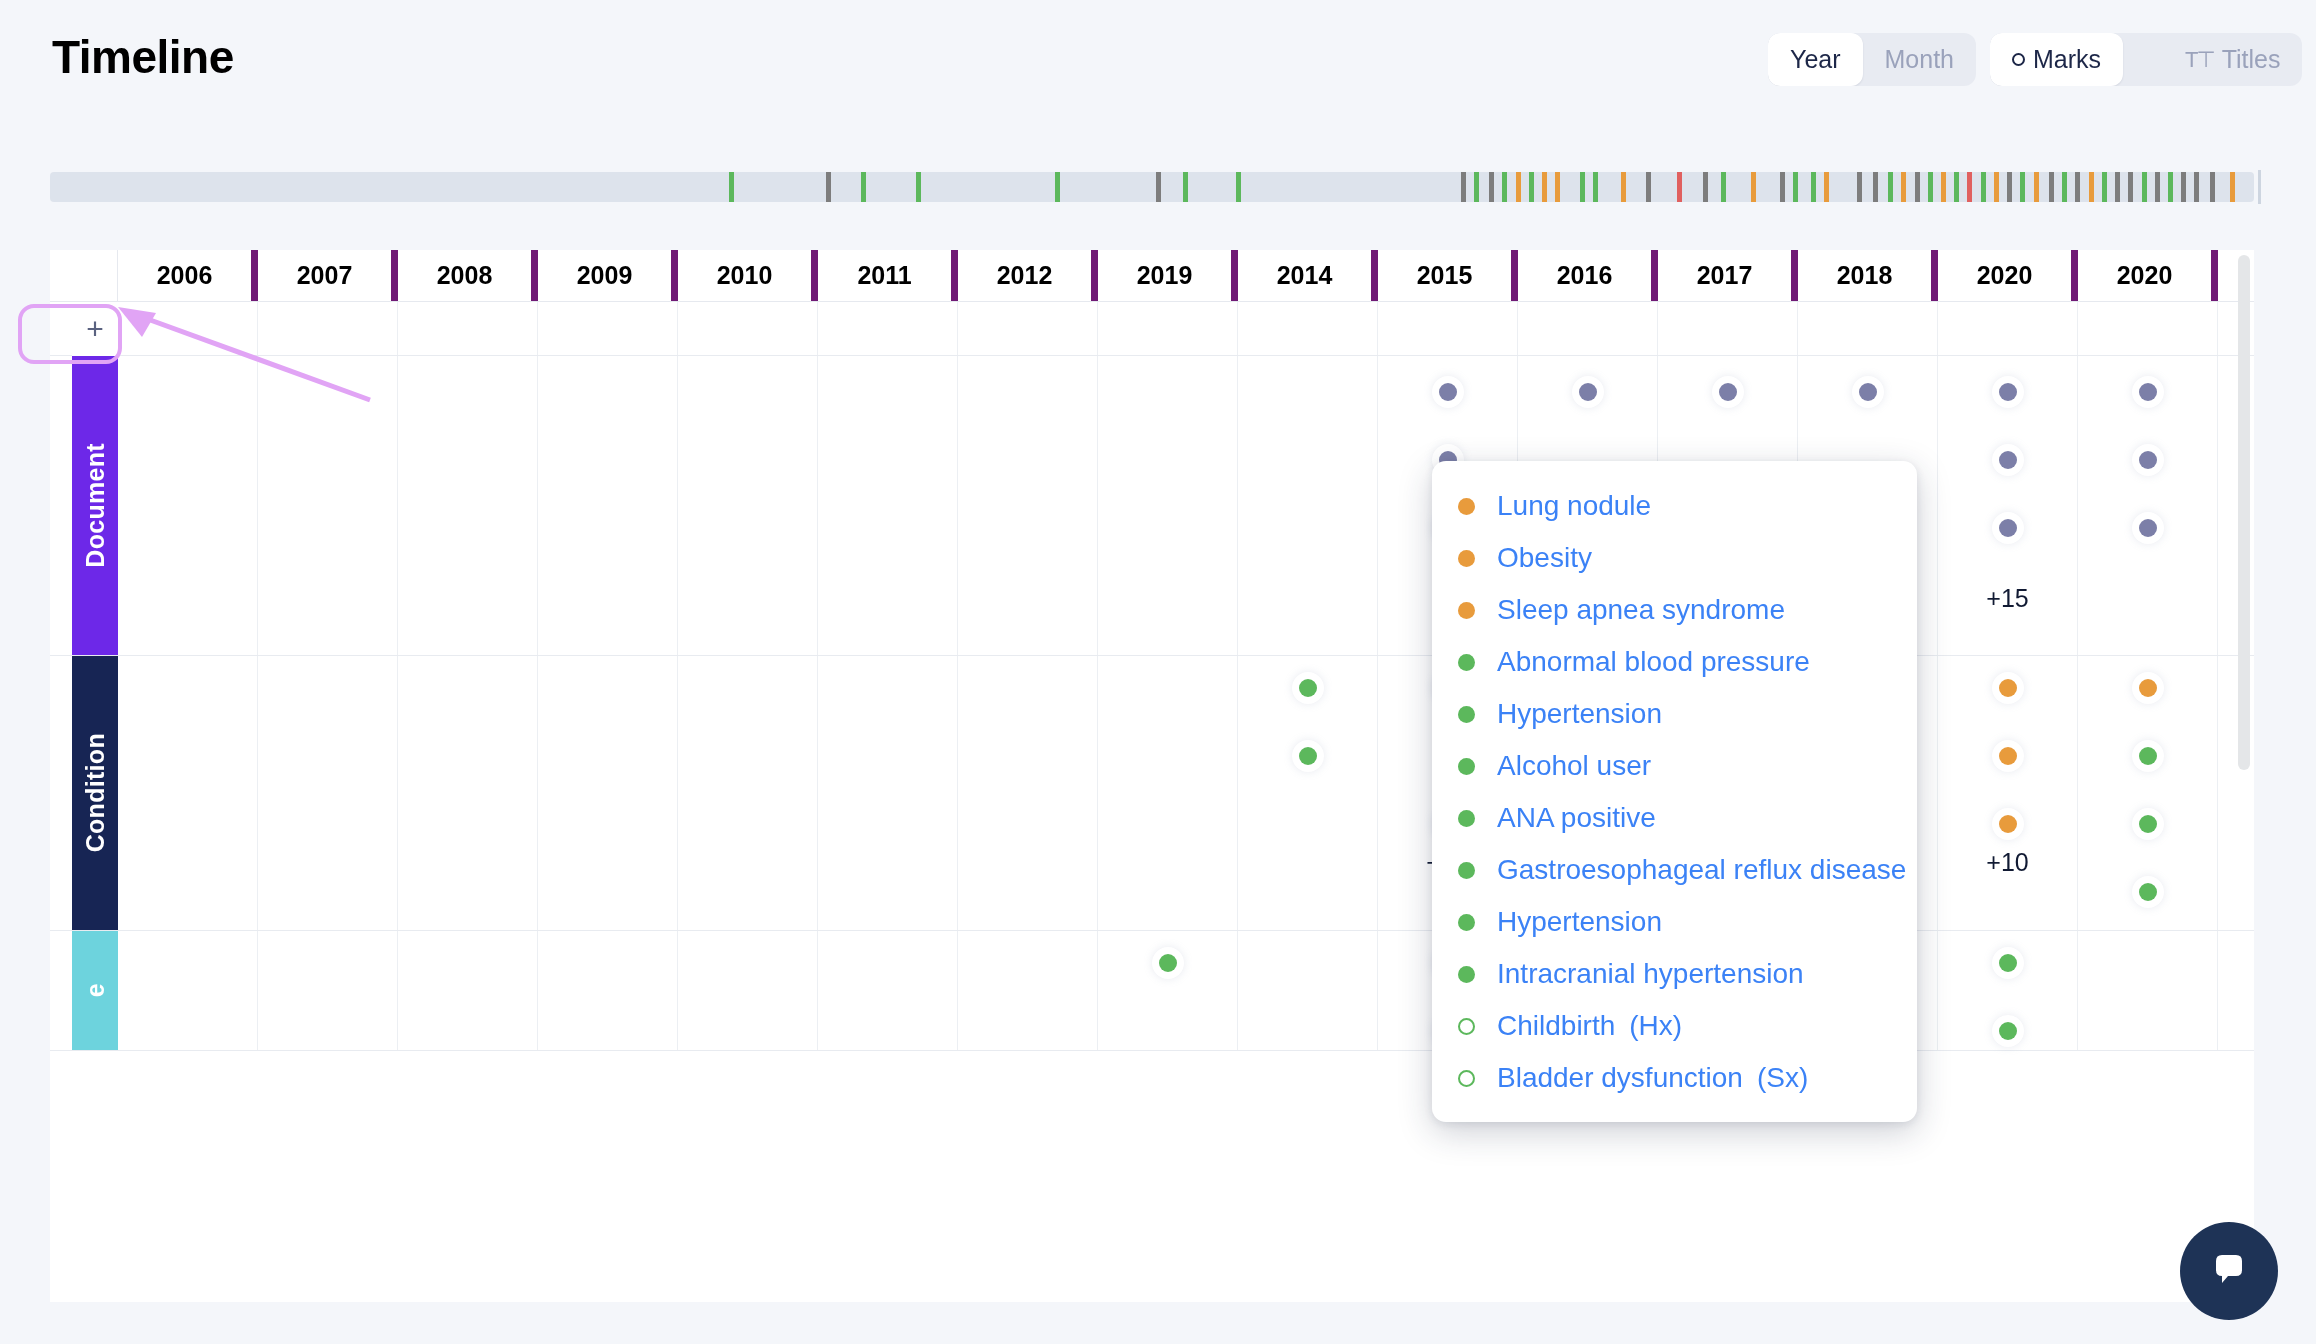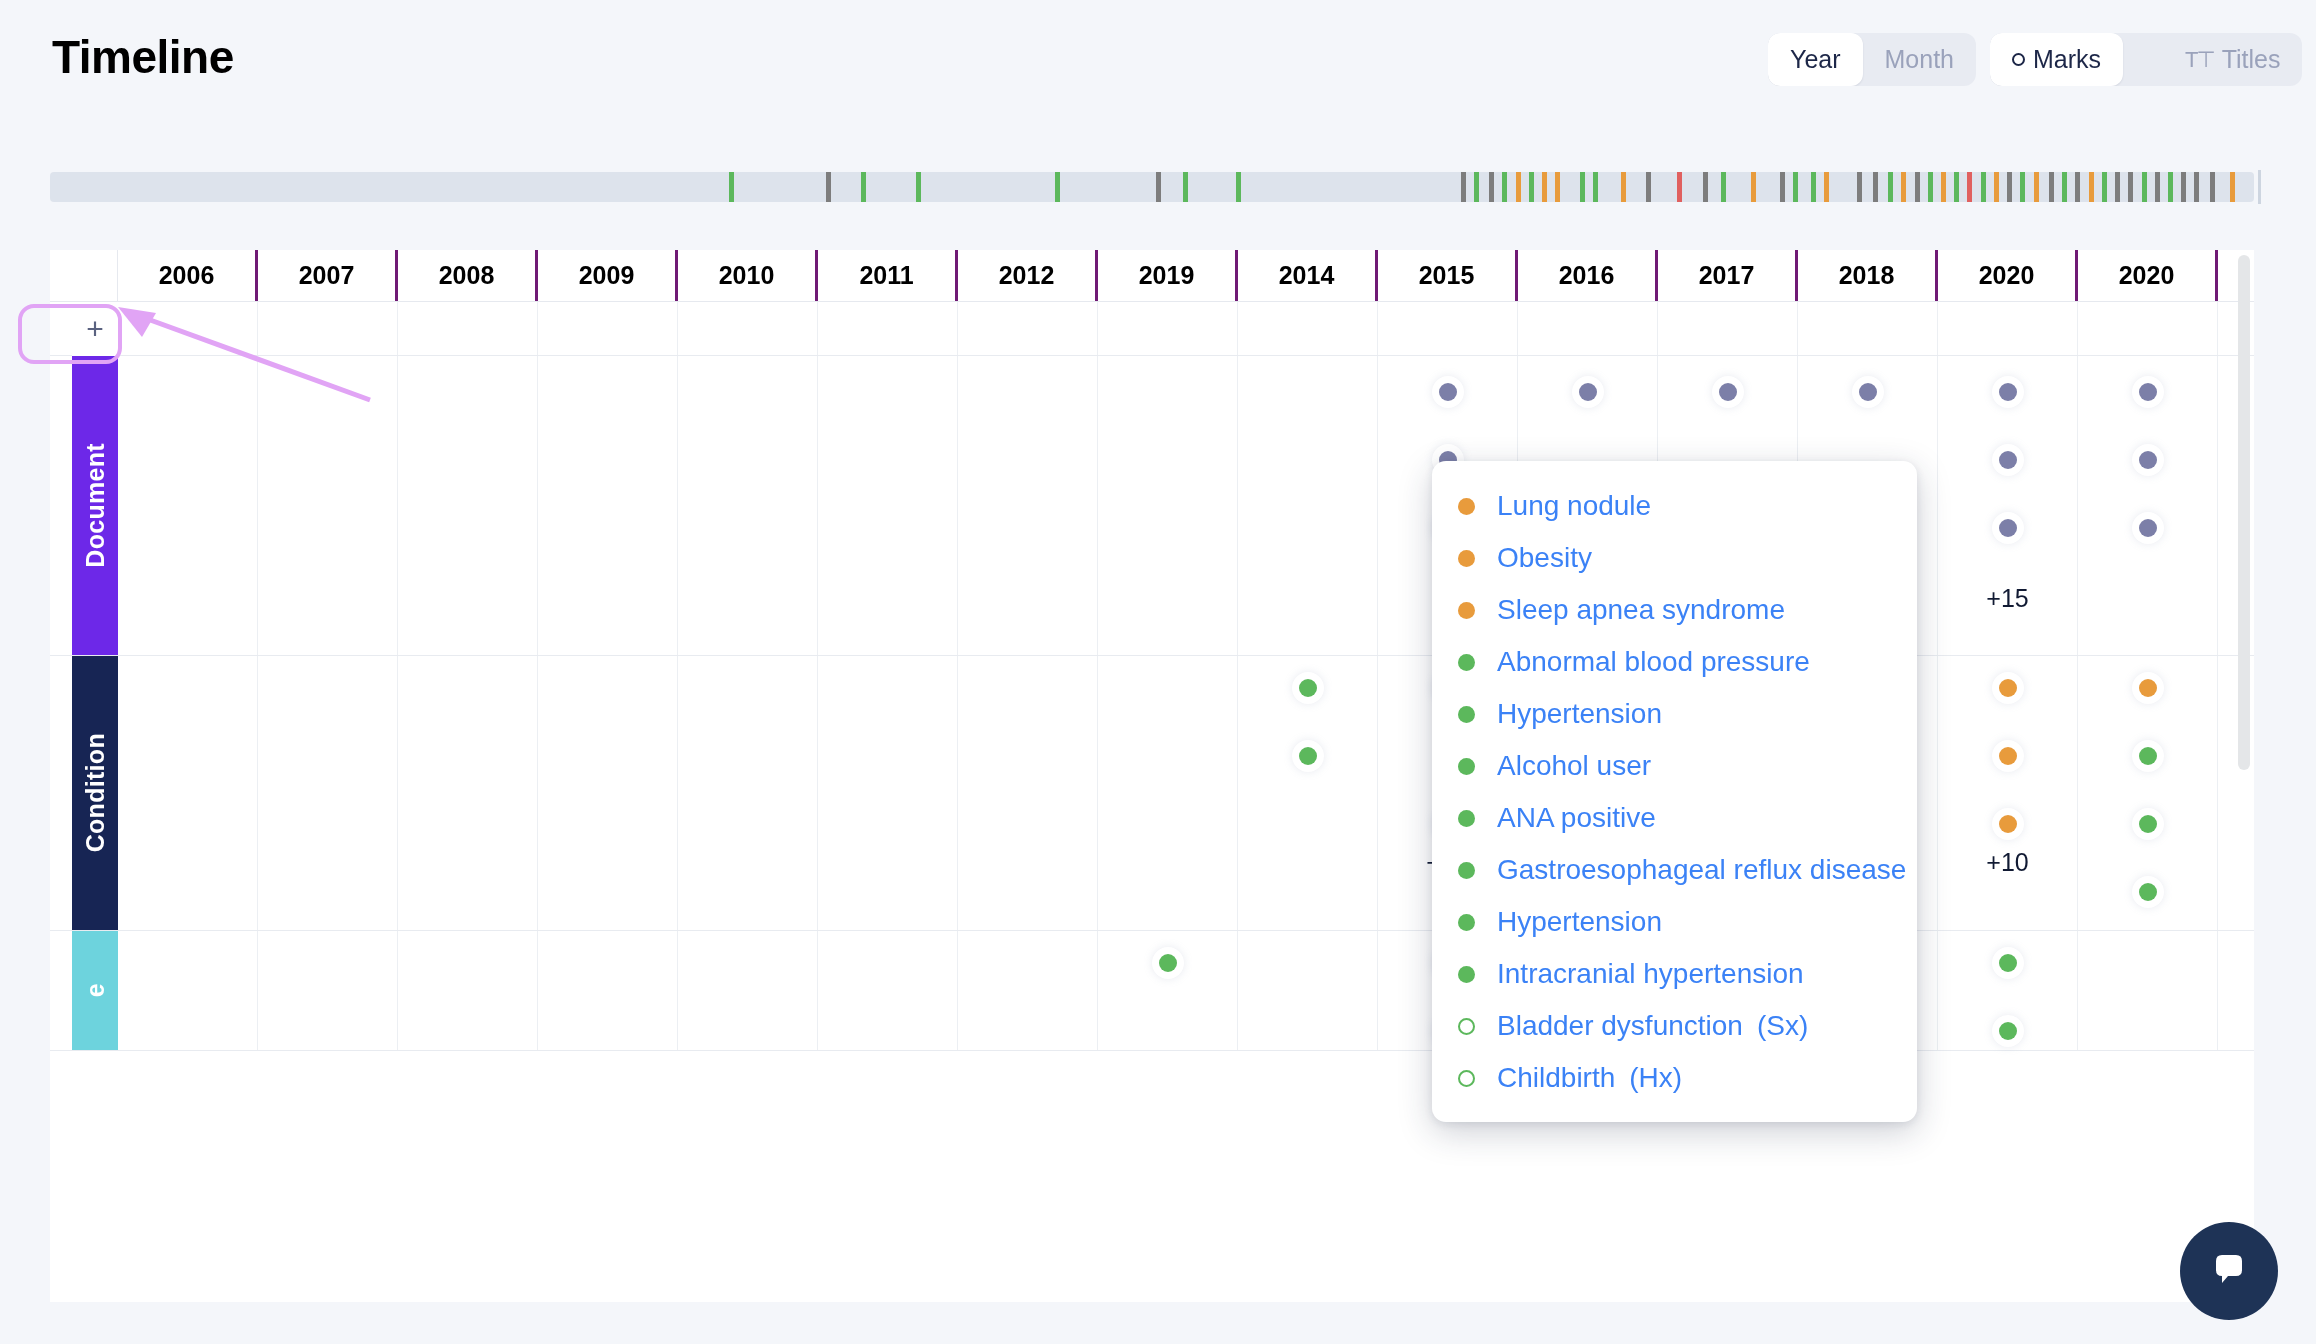--- a/index.html
+++ b/index.html
@@ -65,21 +65,21 @@
   }
   #year-header {
     position:absolute; left:0; top:0; width:2204px; height:52px;
     display:flex; border-bottom:1px solid #e6e9ef; background:#fff;
   }
   #year-header .corner { width:68px; flex:0 0 68px; border-right:1px solid #e6e9ef; }
   .year-cell {
     flex:0 0 140px; width:140px;
     display:flex; align-items:center; justify-content:center;
     font-size:25px; font-weight:bold; color:#000;
-    border-right:3px solid #701a75;
+    border-right:7px solid #701a75;
   }
 
   #rows { position:absolute; left:0; top:52px; width:2204px; }
 
   .trow { position:relative; display:flex; border-bottom:1px solid #e8ebf0; }
   .rail {
     width:68px; flex:0 0 68px; position:relative;
   }
   .rail-band {
     position:absolute; left:22px; top:0; width:46px; bottom:0;
@@ -458,27 +458,27 @@
     <div class="tip-row">
       <span class="tip-dot" style="background: rgb(92, 184, 92);"></span>
       <span class="tip-text">Hypertension</span>
     </div>
     <div class="tip-row">
       <span class="tip-dot" style="background: rgb(92, 184, 92);"></span>
       <span class="tip-text">Intracranial hypertension</span>
     </div>
     <div class="tip-row">
       <span class="tip-dot hollow" style="border-color: rgb(92, 184, 92);"></span>
+      <span class="tip-text">Childbirth</span>
+      <span class="tip-text tip-suffix">(Hx)</span>
+    </div>
+    <div class="tip-row">
+      <span class="tip-dot hollow" style="border-color: rgb(92, 184, 92);"></span>
       <span class="tip-text">Bladder dysfunction</span>
       <span class="tip-text tip-suffix">(Sx)</span>
-    </div>
-    <div class="tip-row">
-      <span class="tip-dot hollow" style="border-color: rgb(92, 184, 92);"></span>
-      <span class="tip-text">Childbirth</span>
-      <span class="tip-text tip-suffix">(Hx)</span>
     </div>
   </div>
 
 <div id="vscroll"></div>
 
 <button id="chat-fab">
   <svg width="46" height="46" viewBox="0 0 46 46">
     <path d="M10 13 q0-6 6-6 h14 q6 0 6 6 v9 q0 6-6 6 h-8 l-6 7 v-7 h-0 q-6 0-6-6 z" fill="#ffffff"></path>
   </svg>
 </button>

